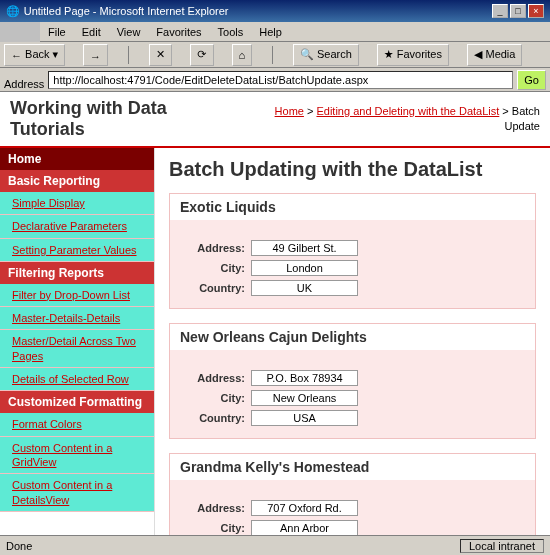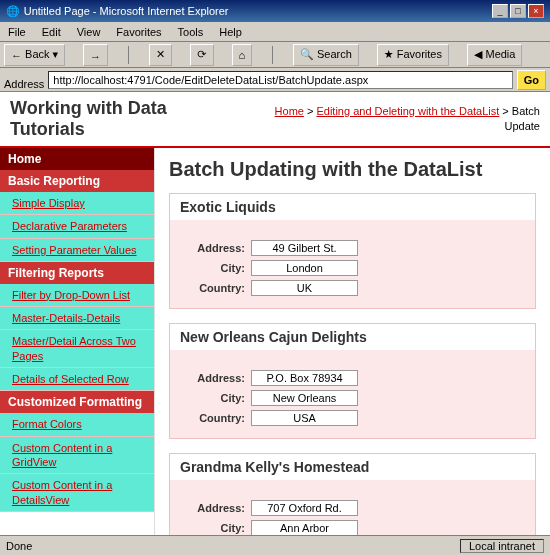--- a/index.html
+++ b/index.html
@@ -40,20 +40,21 @@
     
     .menu-bar {
       background: #d4d0c8;
       border-bottom: 1px solid #808080;
       padding: 2px 4px;
       display: flex;
       gap: 8px;
       font-size: 11px;
       height: 20px;
       align-items: center;
+      margin-left: 40px;
     }
     .menu-item { cursor: pointer; padding: 1px 4px; }
 
     
     .toolbar {
       background: #d4d0c8;
       border-bottom: 1px solid #808080;
       padding: 2px 4px;
       display: flex;
       align-items: center;
@@ -84,27 +85,27 @@
     .address-label { font-size: 11px; color: black; margin-top: 8px; }
     .address-input {
       flex: 1;
       border: 1px inset #808080;
       background: white;
       padding: 1px 4px;
       font-size: 11px;
       height: 18px;
     }
     .go-btn {
-      background: #fde047;
+      background: #bef264;
       border: 1px outset #fff;
       padding: 1px 6px;
       font-size: 11px;
       cursor: pointer;
       height: 20px;
-      font-weight: bold;
+      font-weight: normal;
     }
 
     
     .browser-content {
       background: white;
       height: calc(555px - 22px - 20px - 26px - 24px - 20px);
       overflow: hidden;
       display: flex;
       flex-direction: column;
     }

